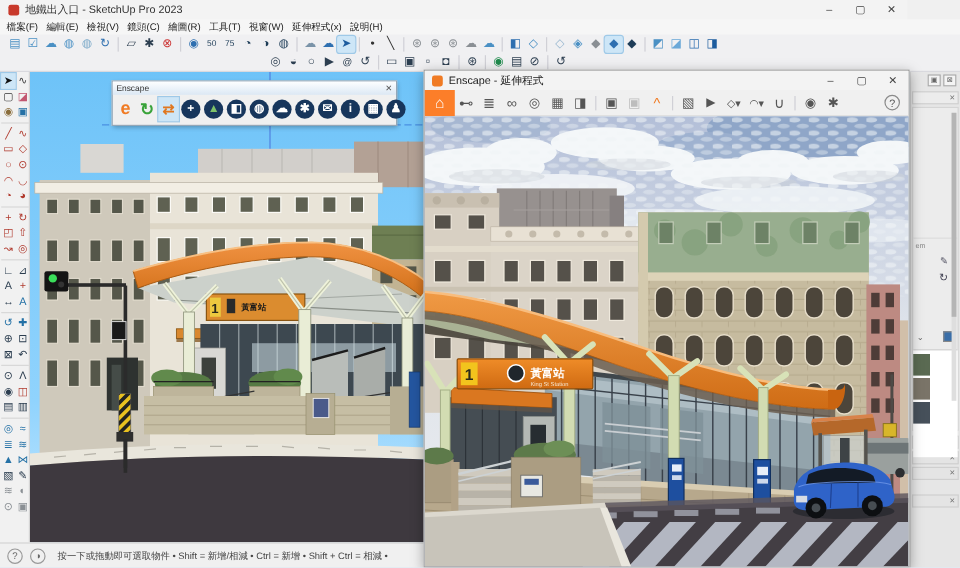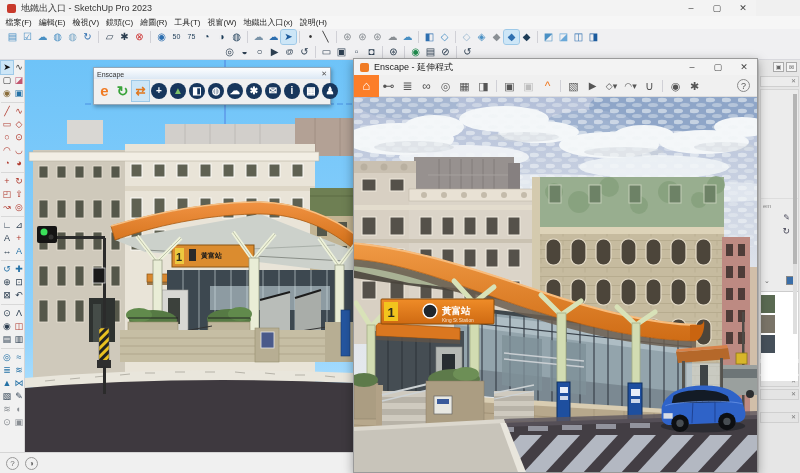--- a/index.html
+++ b/index.html
@@ -58,21 +58,21 @@
 </div>
 
 <div id="menubar" class="abs">
     <span class="menu-item">檔案(F)</span>
     <span class="menu-item">編輯(E)</span>
     <span class="menu-item">檢視(V)</span>
     <span class="menu-item">鏡頭(C)</span>
     <span class="menu-item">繪圖(R)</span>
     <span class="menu-item">工具(T)</span>
     <span class="menu-item">視窗(W)</span>
-    <span class="menu-item">地鐵出入口(x)</span>
+    <span class="menu-item">延伸程式(x)</span>
     <span class="menu-item">說明(H)</span>
   </div>
 
 <div id="tbwrap" class="abs">
   <div id="tb1">
       <span class="ticon" style="color: rgb(74, 144, 196);">▤</span>
       <span class="ticon" style="color: rgb(74, 144, 196);">☑</span>
       <span class="ticon" style="color: rgb(74, 144, 196);">☁</span>
       <span class="ticon" style="color: rgb(74, 144, 196);">◍</span>
       <span class="ticon" style="color: rgb(122, 168, 200);">◍</span>
@@ -397,20 +397,21 @@
     <span class="pic" style="color: rgb(44, 62, 80);">✎</span>
     <span class="pic" style="color: rgb(138, 143, 148);">≋</span>
     <span class="pic" style="color: rgb(138, 143, 148);">◐</span>
     <span class="pic" style="color: rgb(138, 143, 148);">⊙</span>
     <span class="pic" style="color: rgb(138, 143, 148);">▣</span>
   </div>
 
 <div id="statusbar" class="abs">
   <span class="stic">?</span>
   <span class="stic">◑</span>
+  <span id="sb-hint">按一下或拖動即可選取物件 • Shift = 新增/相減 • Ctrl = 新增 • Shift + Ctrl = 相減 •</span>
 </div>
 
 <div id="righttray" class="abs">
   <div style="display:flex;gap:2px;padding:2px 2px 2px 14px">
     <div style="width:11px;height:10px;border:1px solid #aaa;background:#f4f4f4;font-size:6px;text-align:center;line-height:9px;color:#666">▣</div>
     <div style="width:11px;height:10px;border:1px solid #aaa;background:#f4f4f4;font-size:6px;text-align:center;line-height:9px;color:#666">⊠</div>
   </div>
   <div style="height:11px;background:#ececec;border:1px solid #cfcfcf;margin:2px 1px;font-size:6px;color:#777;text-align:right;padding-right:2px">✕</div>
   <div style="height:270px;background:#ececec;border:1px solid #d5d5d5;margin:0 1px;position:relative">
     <div style="position:absolute;right:1px;top:4px;width:4px;height:240px;background:#dedede">

